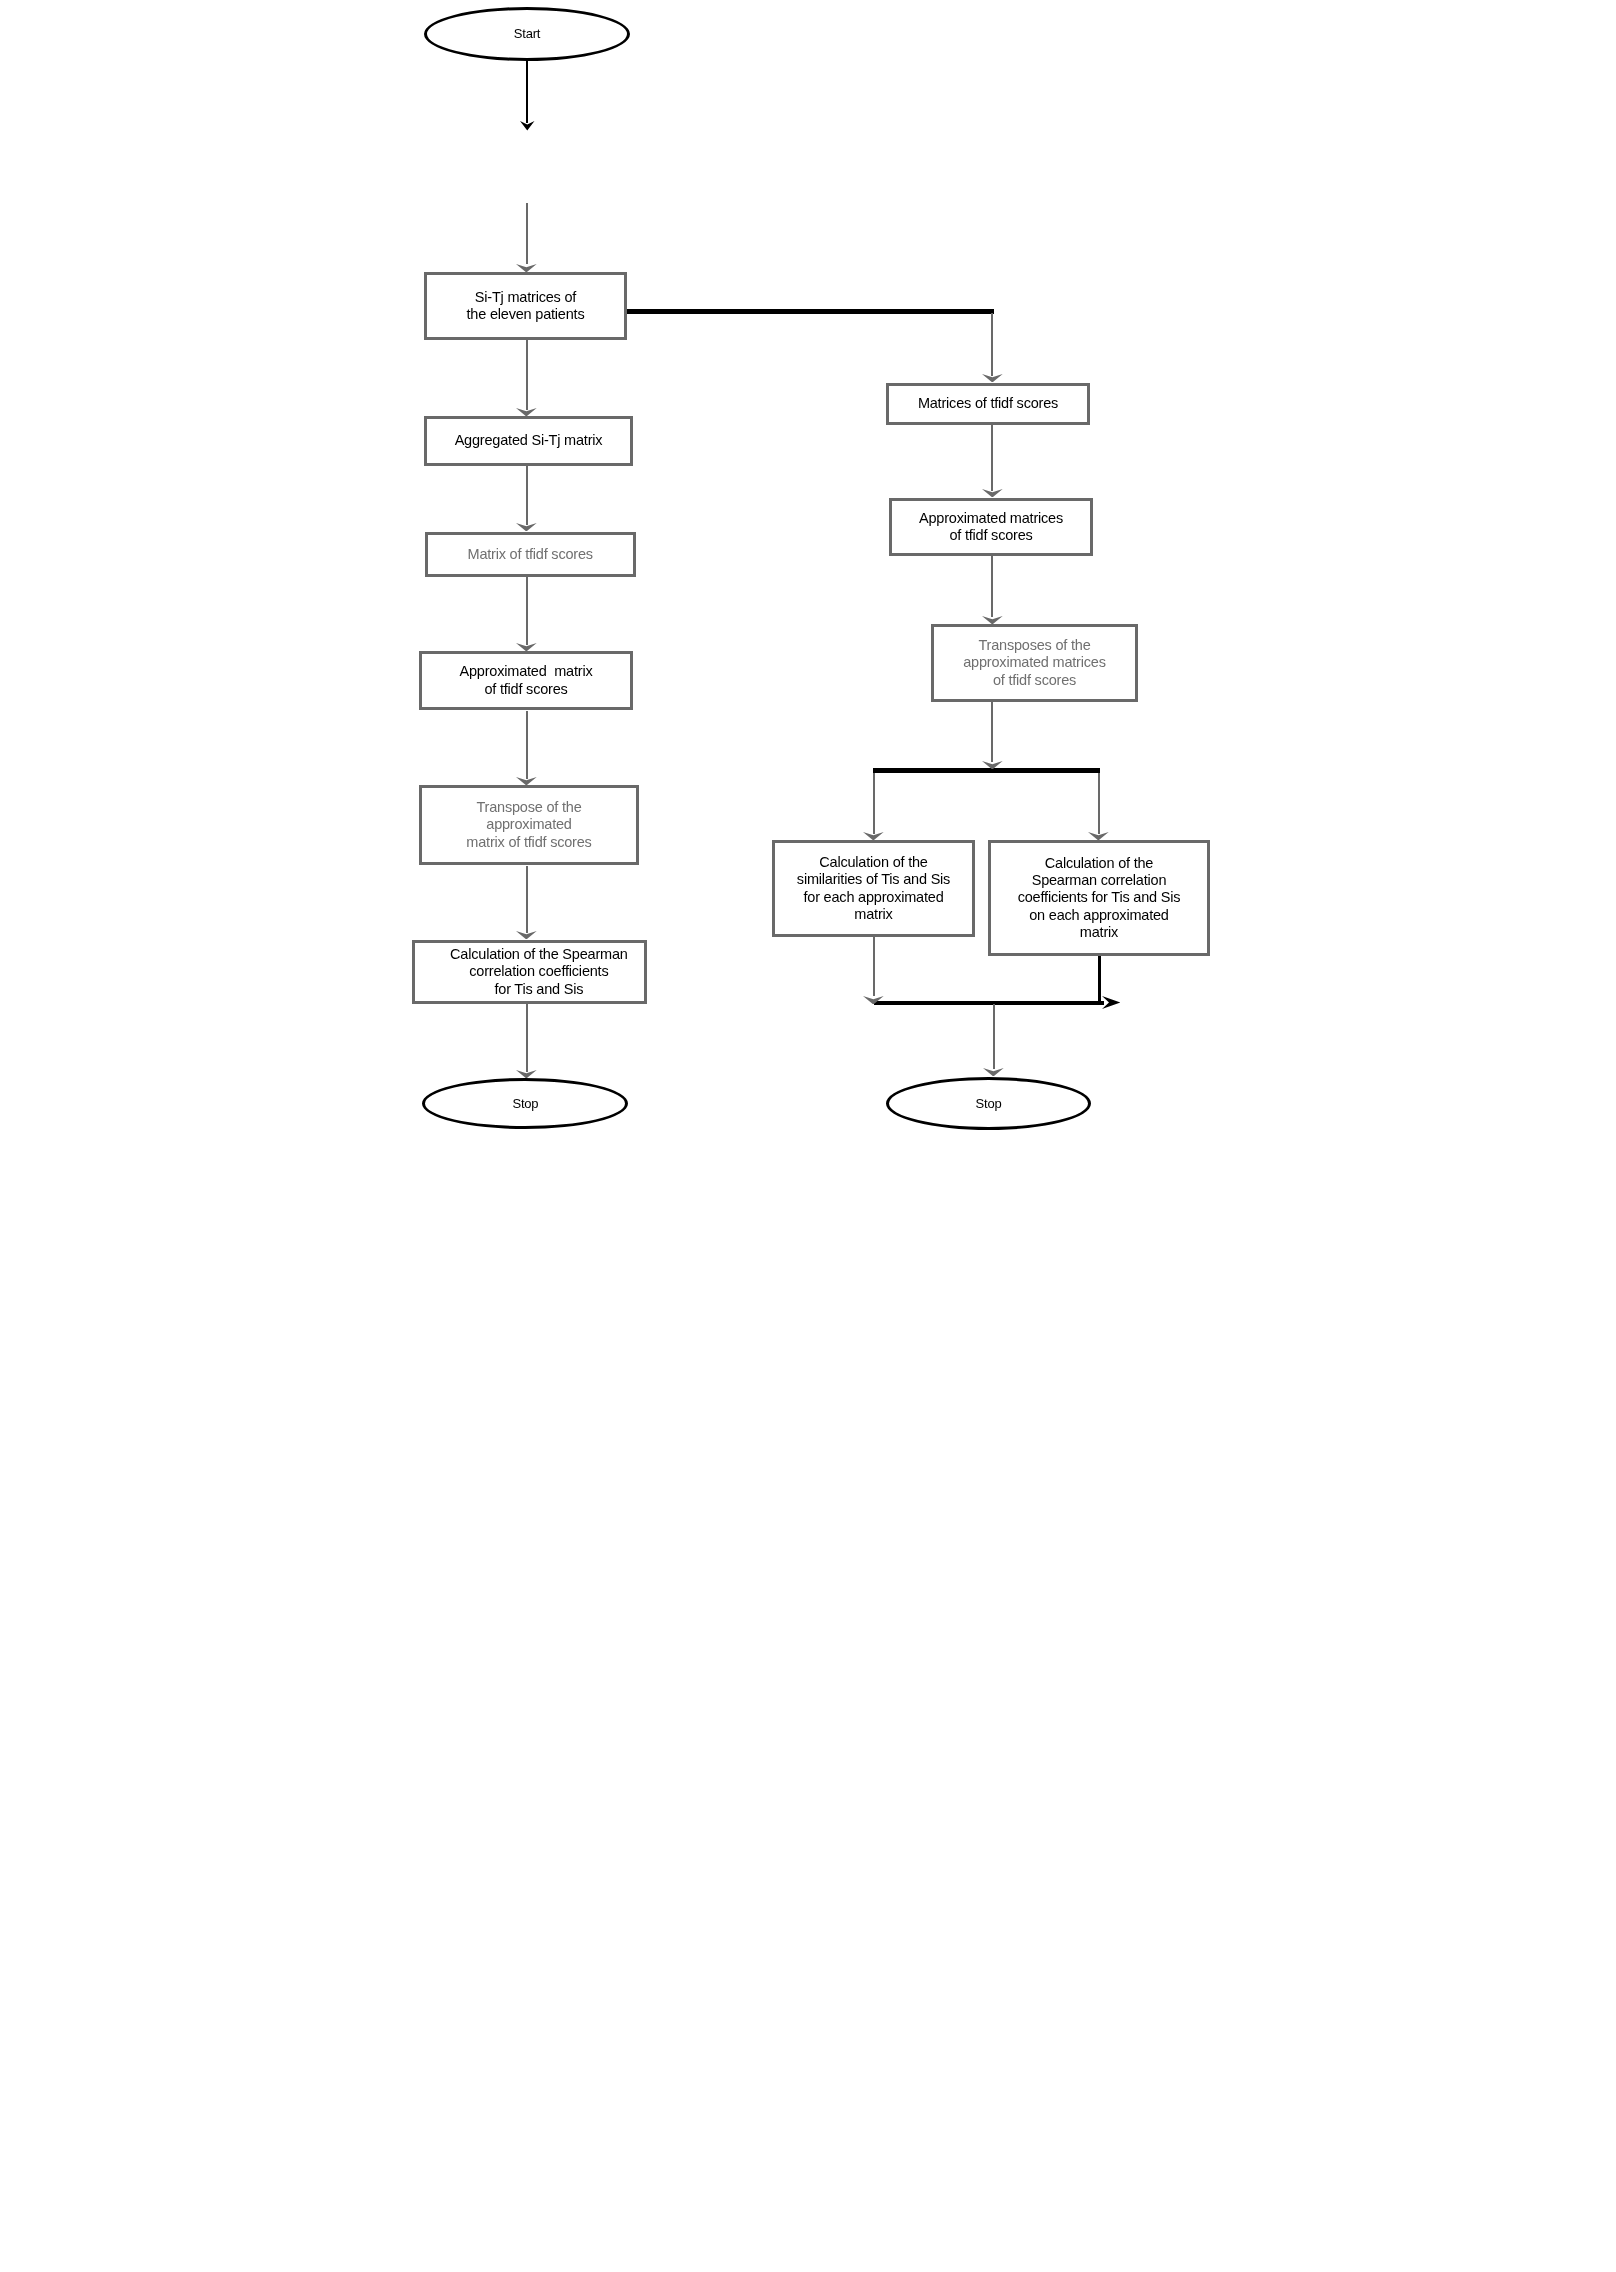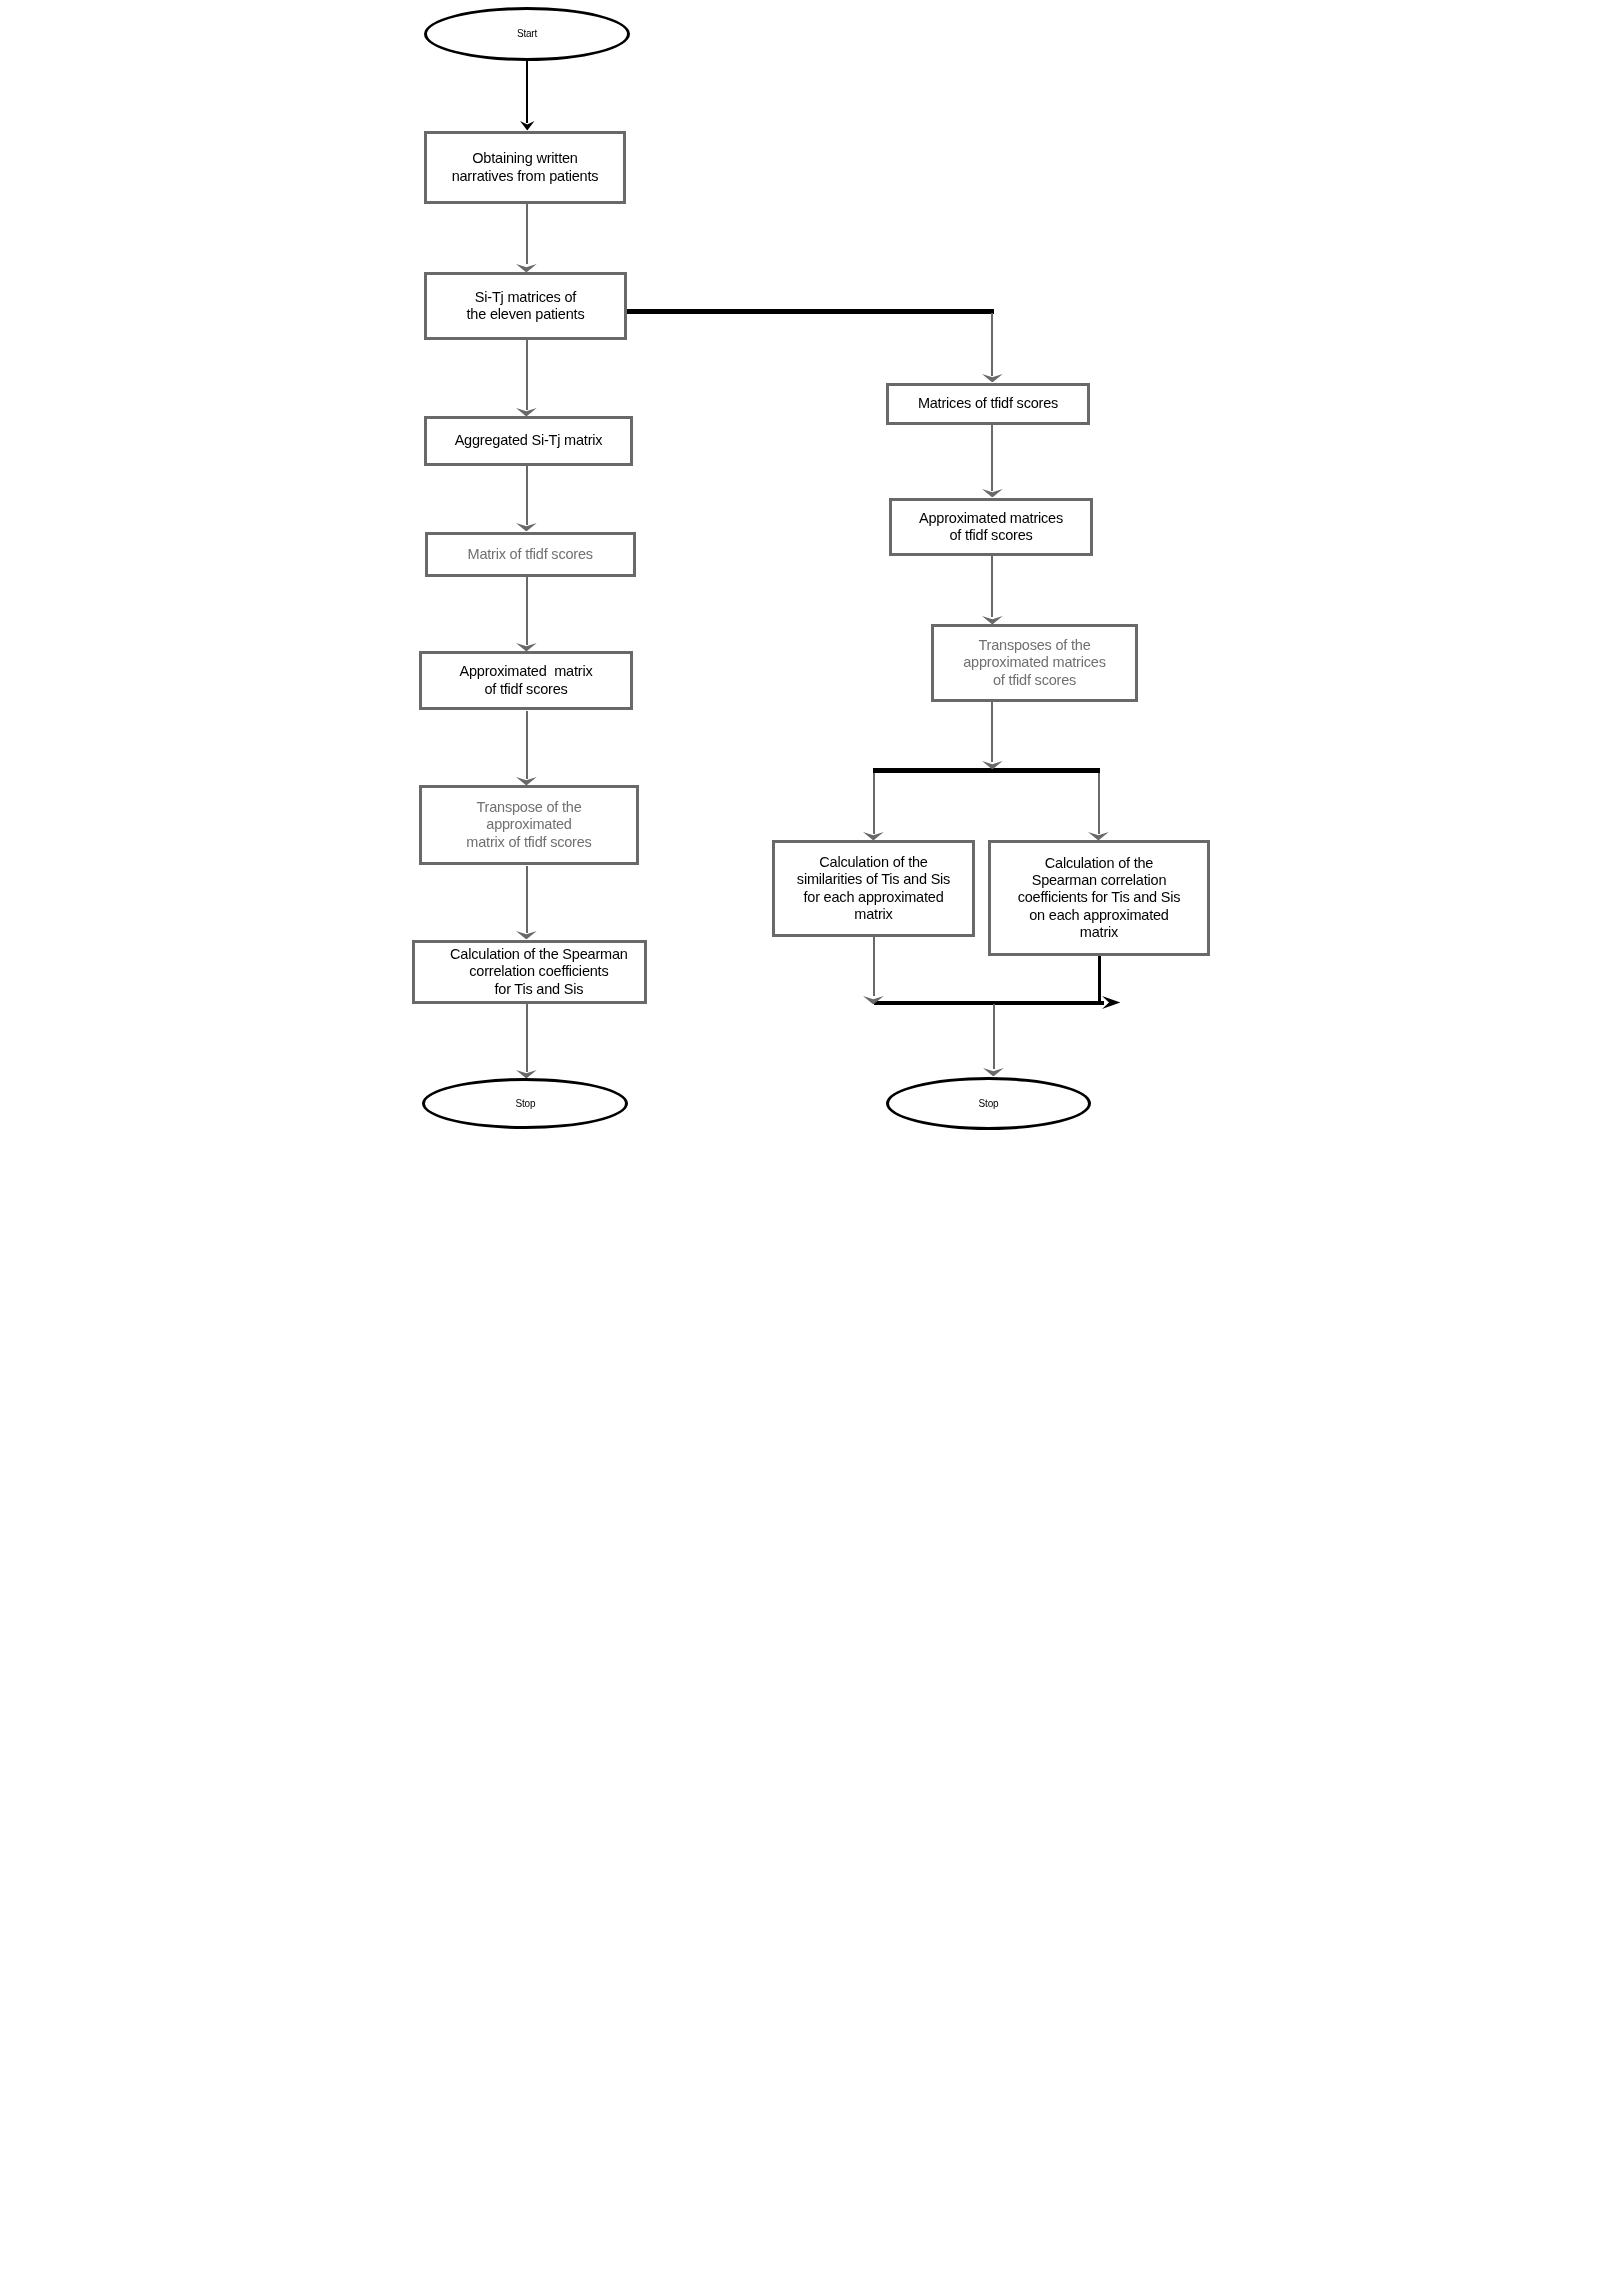--- a/index.html
+++ b/index.html
@@ -29,21 +29,21 @@
     line-height: 1.18;
     color: #000000;
     white-space: pre-line;
     letter-spacing: -0.2px;
     z-index: 2;
   }
   .node.muted { color: #707070; }
   .ellipse {
     border: 3.4px solid #000000;
     border-radius: 50%;
-    font-size: 10px;
+    font-size: 13px;
     text-align: center;
   }
   .stop-ellipse { border-width: 3.9px; }
   .vline, .hline {
     position: absolute;
     background: #696969;
     z-index: 1;
   }
   .black { background: #000000; }
   .head-down {
@@ -64,24 +64,20 @@
 
 <div class="canvas">
 
   <div class="node ellipse" style="left:20px; top:6.7px; width:206px; height:54px;">
     <span>Start</span>
   </div>
 
   <div class="vline black" style="left:122px; top:59px; width:2.2px; height:64px;"></div>
   <div class="head-down black" style="left:116px; top:121px; width:14.5px; height:9.5px; background:#000000;"></div>
 
-  <div class="node" style="left:20px; top:131px; width:202px; height:73px;">
-    <span>Obtaining written
-narratives from patients</span>
-  </div>
 
   <div class="vline" style="left:122px; top:203px; width:1.7px; height:61px;"></div>
   <div class="head-down" style="left:112px; top:264px; width:20.7px; height:8.4px;"></div>
 
   <div class="node" style="left:20px; top:272px; width:203px; height:68px;">
     <span>Si-Tj matrices of
 the eleven patients</span>
   </div>
 
   <div class="hline black" style="left:221px; top:309px; width:369px; height:4.5px;"></div>

